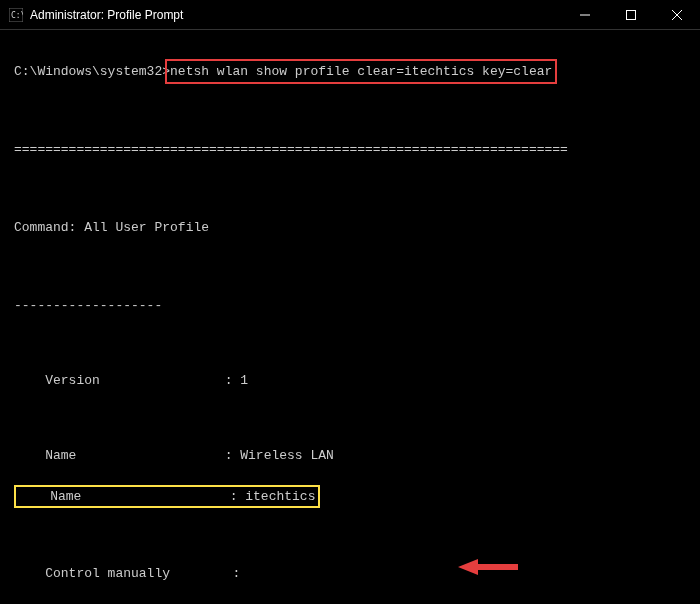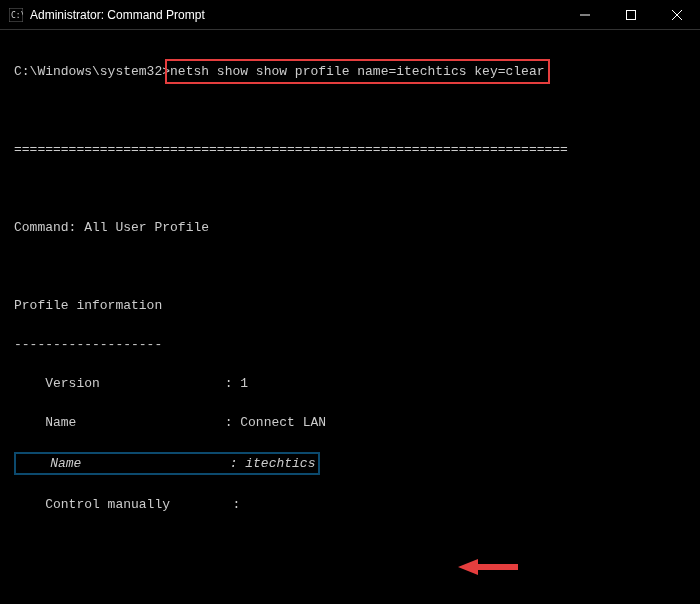--- a/index.html
+++ b/index.html
@@ -58,51 +58,51 @@
       white-space: pre;
       color: #ccc;
     }
     .highlight-box-red {
       border: 2px solid #e53e3e;
       display: inline-block;
       padding: 1px 3px;
       margin: -3px -5px;
     }
     .highlight-row-red {
-      border: 2px solid #0c4a6e;
+      border: 2px solid #fde047;
       display: inline-block;
       padding: 0 3px;
       position: relative;
-      font-style: italic;
     }
     .section-underline {
       color: #ccc;
     }
     .kv-row {
       white-space: pre;
+      margin-top: 36px;
     }
     .arrow {
       position: absolute;
       left: 458px;
       top: 557px;
       width: 60px;
       height: 20px;
     }
   </style>
 </head>
 <body>
 
 <div class="titlebar">
   <span class="titlebar-icon">
     <svg width="14" height="14" viewBox="0 0 14 14">
       <rect x="0" y="0" width="14" height="14" fill="#000" stroke="#666" stroke-width="1"></rect>
       <text x="2" y="10" font-size="8" fill="#ccc" font-family="monospace">C:\</text>
     </svg>
   </span>
-  <span class="titlebar-title">Administrator: Command Prompt</span>
+  <span class="titlebar-title">Administrator: Profile Prompt</span>
   <div class="titlebar-controls">
     <div class="titlebar-btn">
       <svg width="10" height="10" viewBox="0 0 10 10">
           <line x1="0" y1="5" x2="10" y2="5" stroke="#fff" stroke-width="1"></line>
         </svg>
     </div>
     <div class="titlebar-btn">
       <svg width="10" height="10" viewBox="0 0 10 10">
           <rect x="0.5" y="0.5" width="9" height="9" fill="none" stroke="#fff" stroke-width="1"></rect>
         </svg>
@@ -110,30 +110,29 @@
     <div class="titlebar-btn">
       <svg width="10" height="10" viewBox="0 0 10 10">
           <line x1="0" y1="0" x2="10" y2="10" stroke="#fff" stroke-width="1"></line>
           <line x1="10" y1="0" x2="0" y2="10" stroke="#fff" stroke-width="1"></line>
         </svg>
     </div>
   </div>
 </div>
 
 <div class="terminal">
-<div><span>C:\Windows\system32&gt;</span><span class="highlight-box-red"><span>netsh show show profile name=itechtics key=clear</span></span></div>
+<div><span>C:\Windows\system32&gt;</span><span class="highlight-box-red"><span>netsh wlan show profile clear=itechtics key=clear</span></span></div>
 <div> </div>
 <div>=======================================================================</div>
 <div> </div>
 <div>Command: All User Profile</div>
 <div> </div>
-<div>Profile information</div>
 <div class="section-underline">-------------------</div>
 <div class="kv-row"><span>    Version                : </span><span>1</span></div>
-<div class="kv-row"><span>    Name                   : </span><span>Connect LAN</span></div>
+<div class="kv-row"><span>    Name                   : </span><span>Wireless LAN</span></div>
 <div><span class="highlight-row-red"><span>    Name                   : </span><span>itechtics</span></span></div>
 <div class="kv-row">    Control manually        :</div>
 
 
 
 
 
 
 
 

